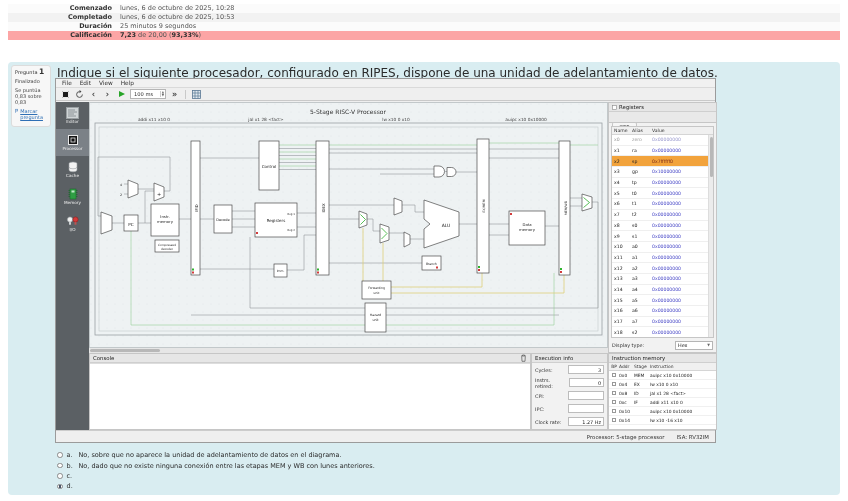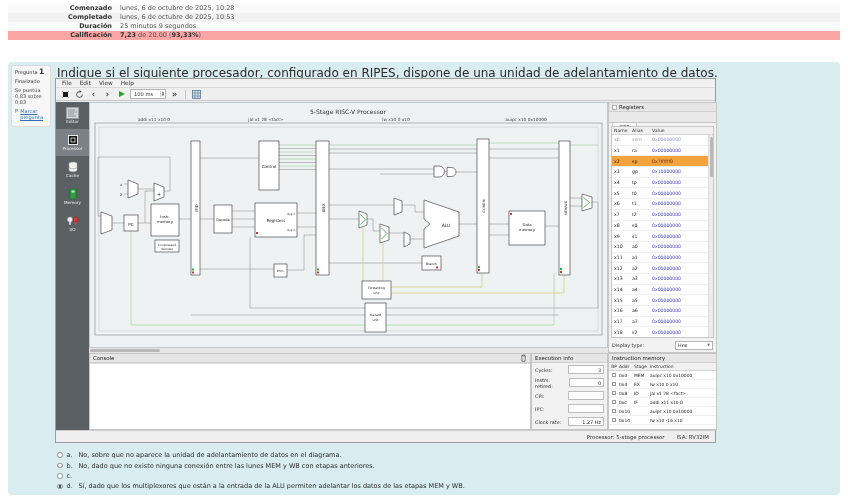--- a/index.html
+++ b/index.html
@@ -653,28 +653,27 @@
 
         <div class="arow">
           <span class="radio"></span>
           <span class="aletter">a.</span>
           <span class="atext">No, sobre que no aparece la unidad de adelantamiento de datos en el diagrama.</span>
         </div>
 
         <div class="arow">
           <span class="radio"></span>
           <span class="aletter">b.</span>
-          <span class="atext">No, dado que no existe ninguna conexión entre las lunes MEM y WB con etapas anteriores.</span>
+          <span class="atext">No, dado que no existe ninguna conexión entre las etapas MEM y WB con lunes anteriores.</span>
         </div>
 
         <div class="arow">
           <span class="radio"></span>
           <span class="aletter">c.</span>
         </div>
 
         <div class="arow">
           <span class="radio checked"></span>
           <span class="aletter">d.</span>
-          <span class="atext">Sí, dado que los multiplexores que están a la entrada de la ALU permiten adelantar los datos de las etapas MEM y WB.</span>
         </div>
       </div>
   </div>
 </div>
 
 </body></html>

